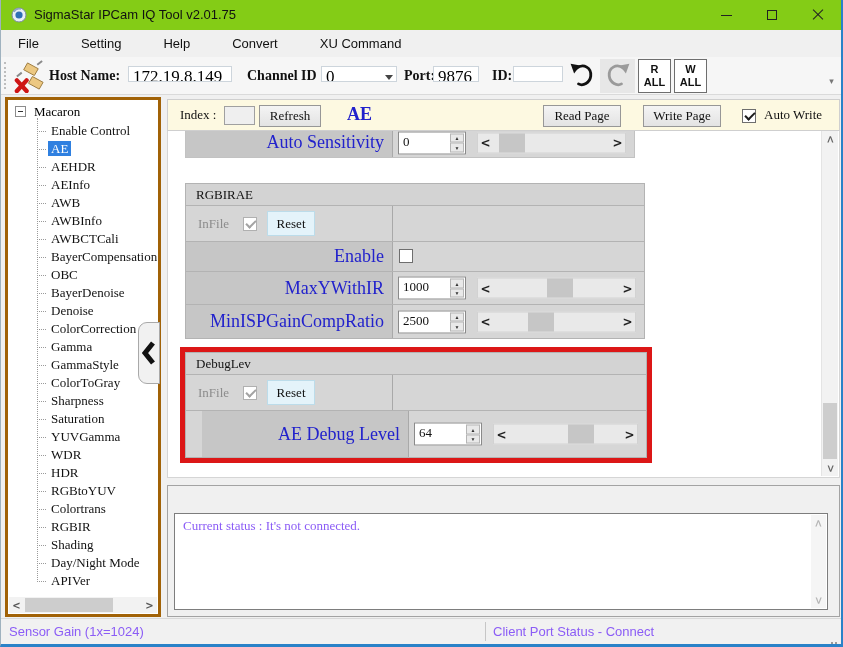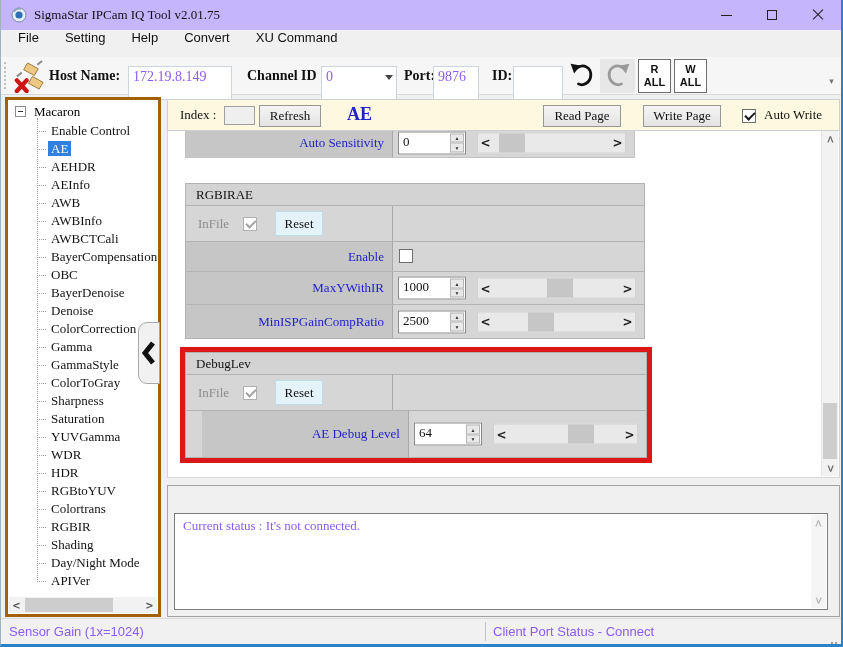--- a/index.html
+++ b/index.html
@@ -1,41 +1,41 @@
 <!DOCTYPE html>
 <html><head>
 <meta charset="utf-8">
 <style>
   * { margin:0; padding:0; box-sizing:border-box; }
   body { background:#5a5a5a; font-family:"Liberation Sans", sans-serif; }
   #window { position:relative; width:843px; height:647px; background:#f0f0f0; overflow:hidden;
             border-left:1px solid #9fb2bf; border-right:2px solid #2a82c8; border-bottom:3px solid #2a82c8; }
 
   
-  .titlebar { position:absolute; left:0; top:0; right:0; height:30px; background:#c4b5fd;font-family:Liberation Serif, serif; }
+  .titlebar { position:absolute; left:0; top:0; right:0; height:30px; background:#84cc16; }
   .app-icon { position:absolute; left:10px; top:7px; width:16px; height:16px; }
   .title-text { position:absolute; left:33px; top:0; height:30px; line-height:30px; font-size:13px; color:#111; }
   .win-btn { position:absolute; top:0; width:46px; height:30px; display:flex; align-items:center; justify-content:center; }
   .btn-min { right:92px; } .btn-max { right:46px; } .btn-close { right:0; }
   .ic-min { width:11px; height:1px; background:#222; }
   .ic-max { width:10px; height:10px; border:1px solid #222; }
   .ic-close { position:relative; width:12px; height:12px; }
   .ic-close::before,.ic-close::after { content:""; position:absolute; left:-1px; top:5px; width:14px; height:1px; background:#222; }
   .ic-close::before { transform:rotate(45deg); } .ic-close::after { transform:rotate(-45deg); }
 
   
-  .menubar { position:absolute; left:0; top:30px; right:0; height:27px; background:#f0f0f0; display:flex; align-items:flex-start; padding-left:4px; }
+  .menubar { position:absolute; left:0; top:30px; right:0; height:27px; background:#f0f0f0; display:flex; align-items:center; padding-left:4px;gap:16px; }
   .menu-item { padding:0 13px; display:flex; align-items:center; font-size:13px; color:#111; }
 
   
   .toolbar { position:absolute; left:0; top:57px; right:0; height:38px; background:#f6f6f6; border-bottom:1px solid #dadada; }
   .tb-grip { position:absolute; left:3px; top:5px; bottom:5px; width:0; border-left:2px dotted #bdbdbd; }
   .tb-ico { position:absolute; left:12px; top:3px; width:33px; height:33px; }
   .tb-label { position:absolute; top:0; height:38px; line-height:38px; font-family:"Liberation Serif", serif; font-weight:bold; font-size:14px; color:#111; white-space:nowrap; }
-  .tb-field { position:absolute; top:9px; height:34px; background:#fff; border:1px solid #cdd5dc; font-family:"Liberation Serif", serif; font-size:14px; line-height:19px; padding:0 4px; color:#8b5cf6; white-space:nowrap; overflow:hidden; }
+  .tb-field { position:absolute; top:9px; height:16px; background:#fff; border:1px solid #cdd5dc; font-family:"Liberation Serif", serif; font-size:17px; line-height:19px; padding:0 4px; color:#000000; white-space:nowrap; overflow:hidden; }
   .combo-arrow { position:absolute; right:3px; top:8px; width:0; height:0; border-left:4px solid transparent; border-right:4px solid transparent; border-top:5px solid #444; }
   .undo-box { position:absolute; left:564px; top:2px; width:33px; height:34px; display:flex; align-items:center; justify-content:center; }
   .redo-box { position:absolute; left:599px; top:2px; width:35px; height:34px; background:#e7e7e7; display:flex; align-items:center; justify-content:center; }
   .allbtn { position:absolute; top:2px; width:33px; height:34px; background:#fff; border:1px solid #6e6e6e; font-size:11px; font-weight:bold; line-height:1.15; text-align:center; color:#111; display:flex; flex-direction:column; align-items:center; justify-content:center; }
   .rall { left:637px; } .wall { left:673px; }
   .tb-overflow { position:absolute; right:5px; top:13px; width:9px; text-align:center; }
   .tb-overflow::before { content:"▾"; font-size:9px; color:#777; }
 
   
   .tree-panel { position:absolute; left:4px; top:97px; width:156px; height:520px; background:#fff; border:3px solid #a16207; overflow:hidden; }
@@ -65,36 +65,36 @@
   .ph-title { position:absolute; left:179px; top:4px; font-family:"Liberation Serif", serif; font-weight:bold; font-size:18px; color:#2222cc; }
   .cb { position:relative; display:inline-block; width:14px; height:14px; background:#fff; border:1px solid #6e6e6e; }
   .cb.checked::after { content:""; position:absolute; left:2px; top:2px; width:8px; height:4px; border-left:2px solid #1d1d1d; border-bottom:2px solid #1d1d1d; transform:rotate(-45deg); }
   .cb.disabled { border-color:#b0b0b0; }
   .cb.disabled::after { border-color:#a3a3a3; }
   .ph-cb { position:absolute; left:574px; top:9px; }
   .ph-aw { position:absolute; left:596px; }
 
   
   .main-content { position:absolute; left:166px; top:131px; width:673px; height:347px; background:#fff; border:1px solid #d5d5d5; border-top:none; overflow:hidden; }
-  .blue-label { font-family:"Liberation Serif", serif; font-size:13px; color:#2222cc; white-space:nowrap; }
+  .blue-label { font-family:"Liberation Serif", serif; font-size:18px; color:#2222cc; white-space:nowrap; }
   .gray-label { font-family:"Liberation Serif", serif; font-size:13px; color:#8c8c8c; }
 
   .ae-row { position:absolute; left:17px; top:-4px; width:450px; height:31px; border:1px solid #c2c2c2; display:flex; }
   .lcell { width:207px; background:#c6c6c6; display:flex; align-items:center; justify-content:flex-end; padding-right:8px; border-right:1px solid #a9a9a9; }
   .fcell { flex:1; position:relative; background:#d6d6d6; }
 
   .sec { border:1px solid #b3b3b3; background:#d6d6d6; }
   .sec-abs { position:absolute; }
   .sec-title { height:22px; line-height:22px; padding-left:10px; font-family:"Liberation Serif", serif; font-size:13px; color:#111; background:#d3d3d3; border-bottom:1px solid #b3b3b3; }
   .srow { display:flex; border-bottom:1px solid #b3b3b3; }
   .srow:last-child { border-bottom:none; }
   .h36 { height:36px; } .h30 { height:30px; } .h33 { height:33px; } .h46 { height:46px;padding-left:16px; }
   .infile-cell { width:207px; background:#d6d6d6; display:flex; align-items:center; padding-left:12px; border-right:1px solid #a9a9a9; }
   .infile-cell .cb { margin-left:14px; }
-  .reset-btn { margin-left:18px; width:48px; height:25px; background:#e4f3fa; border:1px solid #bcdcea; font-family:"Liberation Serif", serif; font-size:13px; color:#111; }
+  .reset-btn { margin-left:10px; width:48px; height:25px; background:#e4f3fa; border:1px solid #bcdcea; font-family:"Liberation Serif", serif; font-size:13px; color:#111; }
 
   .spinner { position:absolute; left:5px; top:50%; transform:translateY(-50%); width:68px; height:23px; background:#fff; border:1px solid #8a8a8a; }
   .spin-val { position:absolute; left:4px; top:1px; font-family:"Liberation Serif", serif; font-size:13px; color:#111; }
   .spin-btns { position:absolute; right:1px; top:1px; bottom:1px; width:14px; display:flex; flex-direction:column; }
   .spin-up,.spin-down { flex:1; background:#e9e9e9; border:1px solid #b5b5b5; display:flex; align-items:center; justify-content:center; }
   .spin-up::before { content:"▲"; font-size:5px; color:#333; }
   .spin-down::before { content:"▼"; font-size:5px; color:#333; }
 
   .slider { position:absolute; left:84px; right:8px; top:50%; transform:translateY(-50%); height:21px; background:#e9e9e9; border:1px solid #d2d2d2; }
   .sl-arrow { position:absolute; top:0; bottom:0; width:15px; display:flex; align-items:center; justify-content:center; font:bold 12px "DejaVu Sans", sans-serif; color:#222; }

